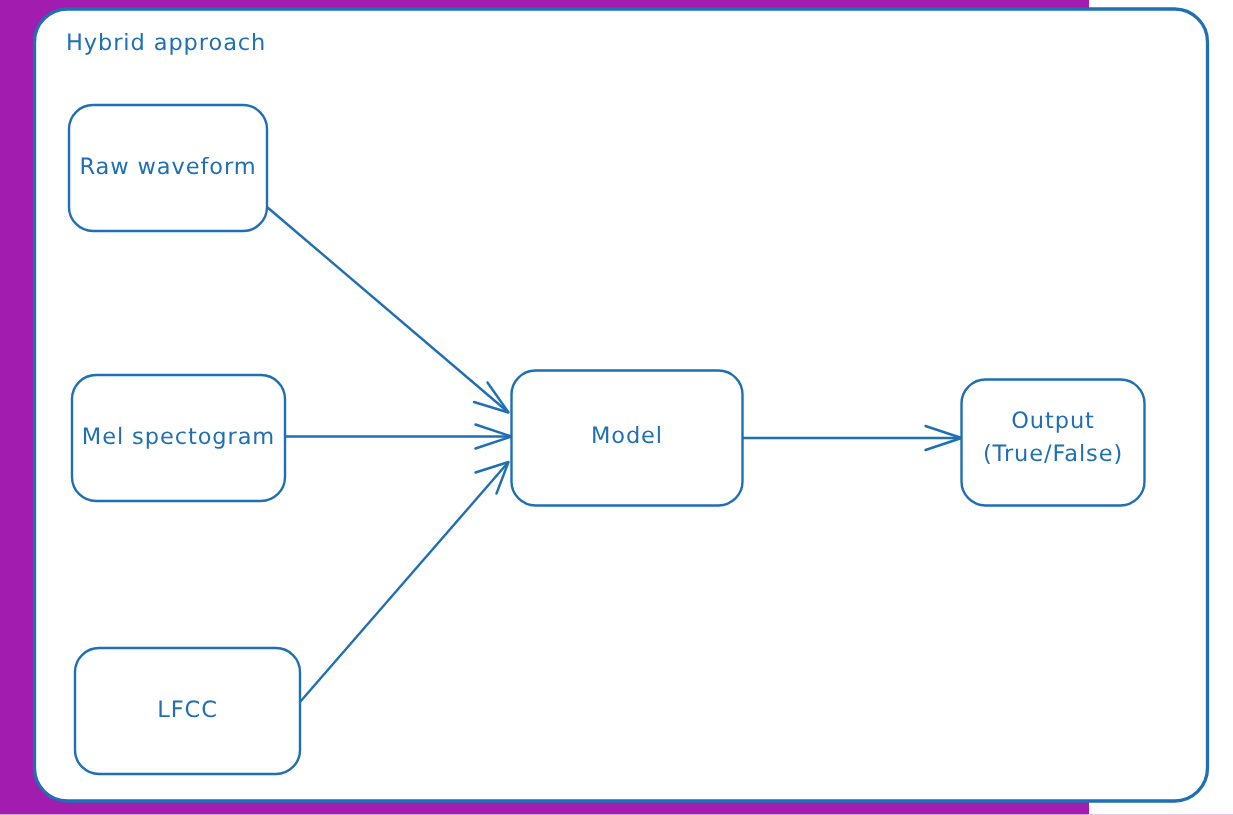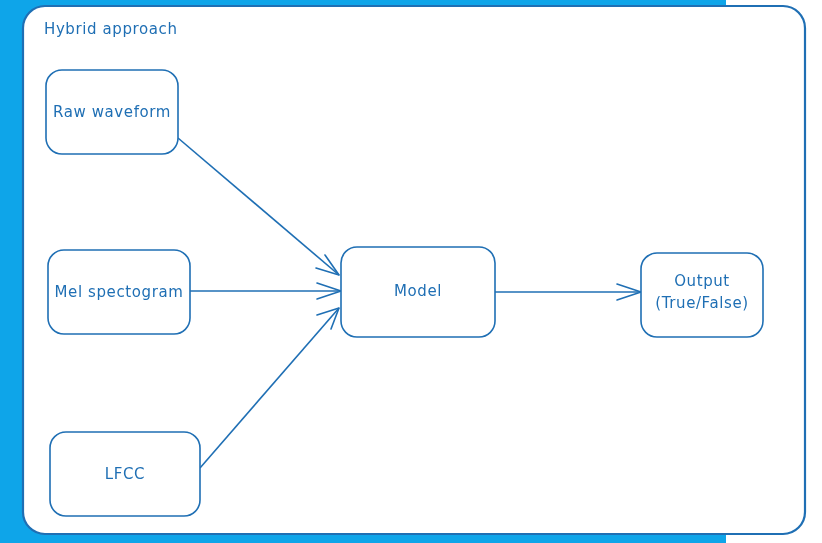--- a/index.html
+++ b/index.html
@@ -10,21 +10,21 @@
   body {
     width: 822px;
     height: 543px;
     font-family: "DejaVu Sans", sans-serif;
     overflow: hidden;
   }
   #canvas {
     position: relative;
     width: 726px;
     height: 543px;
-    background: #0ea5e9;
+    background: #a21caf;
   }
   #diagram-svg {
     position: absolute;
     top: 0;
     left: 0;
     width: 822px;
     height: 543px;
   }
   .node-text {
     font-family: "DejaVu Sans", sans-serif;

